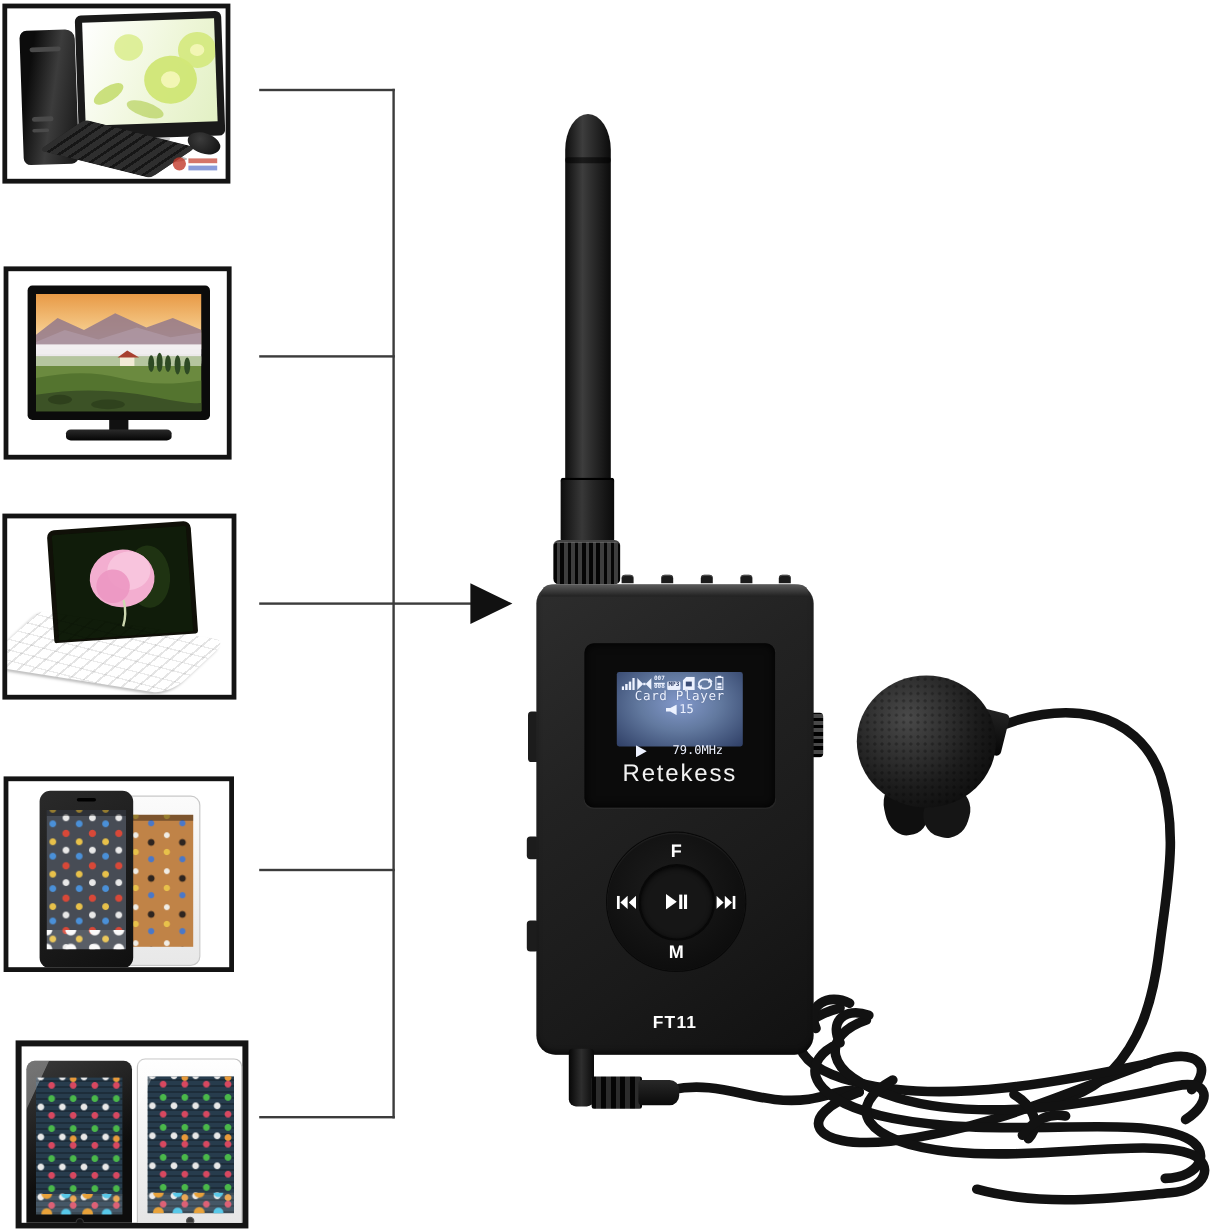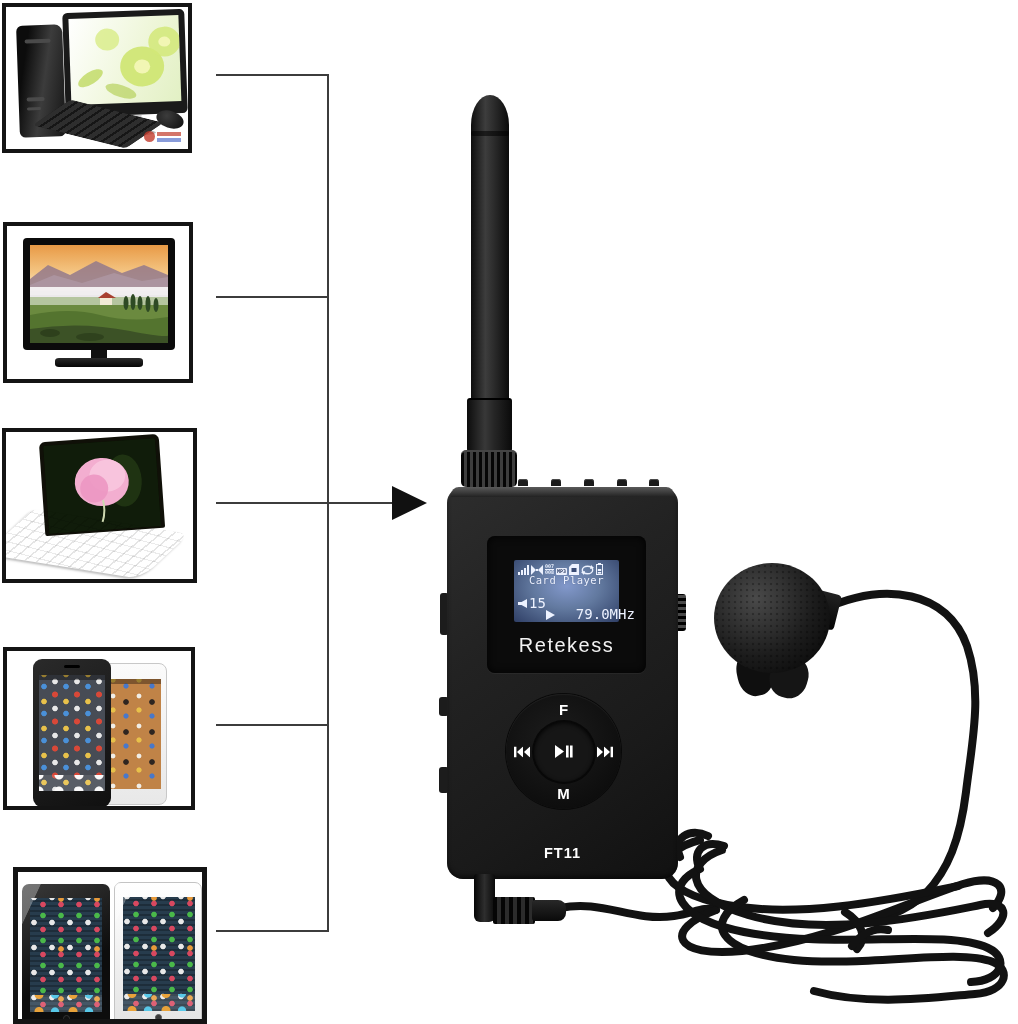--- a/index.html
+++ b/index.html
@@ -129,21 +129,21 @@
     background:#0b0b0b; border-radius:8px; box-shadow:inset 0 0 8px #000, 0 1px 1px rgba(255,255,255,.05); }
   .lcd { position:absolute; left:514px; top:560px; width:105px; height:62px; z-index:7;
     background:radial-gradient(ellipse at 50% 42%, #8298cb 0%, #62799f 45%, #2f3f66 100%);
     border-radius:2px; color:#edf2ff; font-family:"DejaVu Sans Mono", monospace;
     padding:3px 4px; display:flex; flex-direction:column; justify-content:space-between; }
   .lcd-row1 { display:flex; align-items:flex-end; gap:2px; height:13px; }
   .lcd-counter { display:flex; flex-direction:column; font-size:5px; line-height:5px; font-weight:bold; letter-spacing:0; }
   .lcd-counter span:first-child{ border-bottom:1px solid #edf2ff; }
   .lcd-mp3 { font-size:5px; line-height:7px; font-weight:bold; background:#e9eefc; color:#2f3f66; padding:0 1px; border-radius:1px; }
   .lcd-title { font-size:10.5px; line-height:11px; text-align:center; letter-spacing:.5px; text-shadow:0 0 1px rgba(47,63,102,.6); }
-  .lcd-row4 { display:flex; align-items:center; justify-content:space-between; font-size:14px; line-height:11px; }
+  .lcd-row4 { display:flex; align-items:center; justify-content:space-between; font-size:10px; line-height:11px;flex-direction:column; }
   .lcd-row4 .grp { display:flex; align-items:center; gap:2px; }
   .tx-brand { position:absolute; left:487px; top:634px; width:159px; z-index:7; text-align:center;
     color:#f2f2f2; font-size:20px; font-weight:400; letter-spacing:1.5px; }
 
   .pad-outer { position:absolute; left:506px; top:694px; width:115px; height:115px; border-radius:50%; z-index:6;
     background:radial-gradient(circle at 45% 40%, #1d1d1d, #0d0d0d 75%);
     box-shadow:0 0 0 1px #090909, inset 0 1px 1px rgba(255,255,255,.05); }
   .pad-inner { position:absolute; left:27.5px; top:27.5px; width:60px; height:60px; border-radius:50%;
     background:#161616; box-shadow:0 0 0 2px #080808, inset 0 1px 4px rgba(0,0,0,.8);
     display:flex; align-items:center; justify-content:center; }

